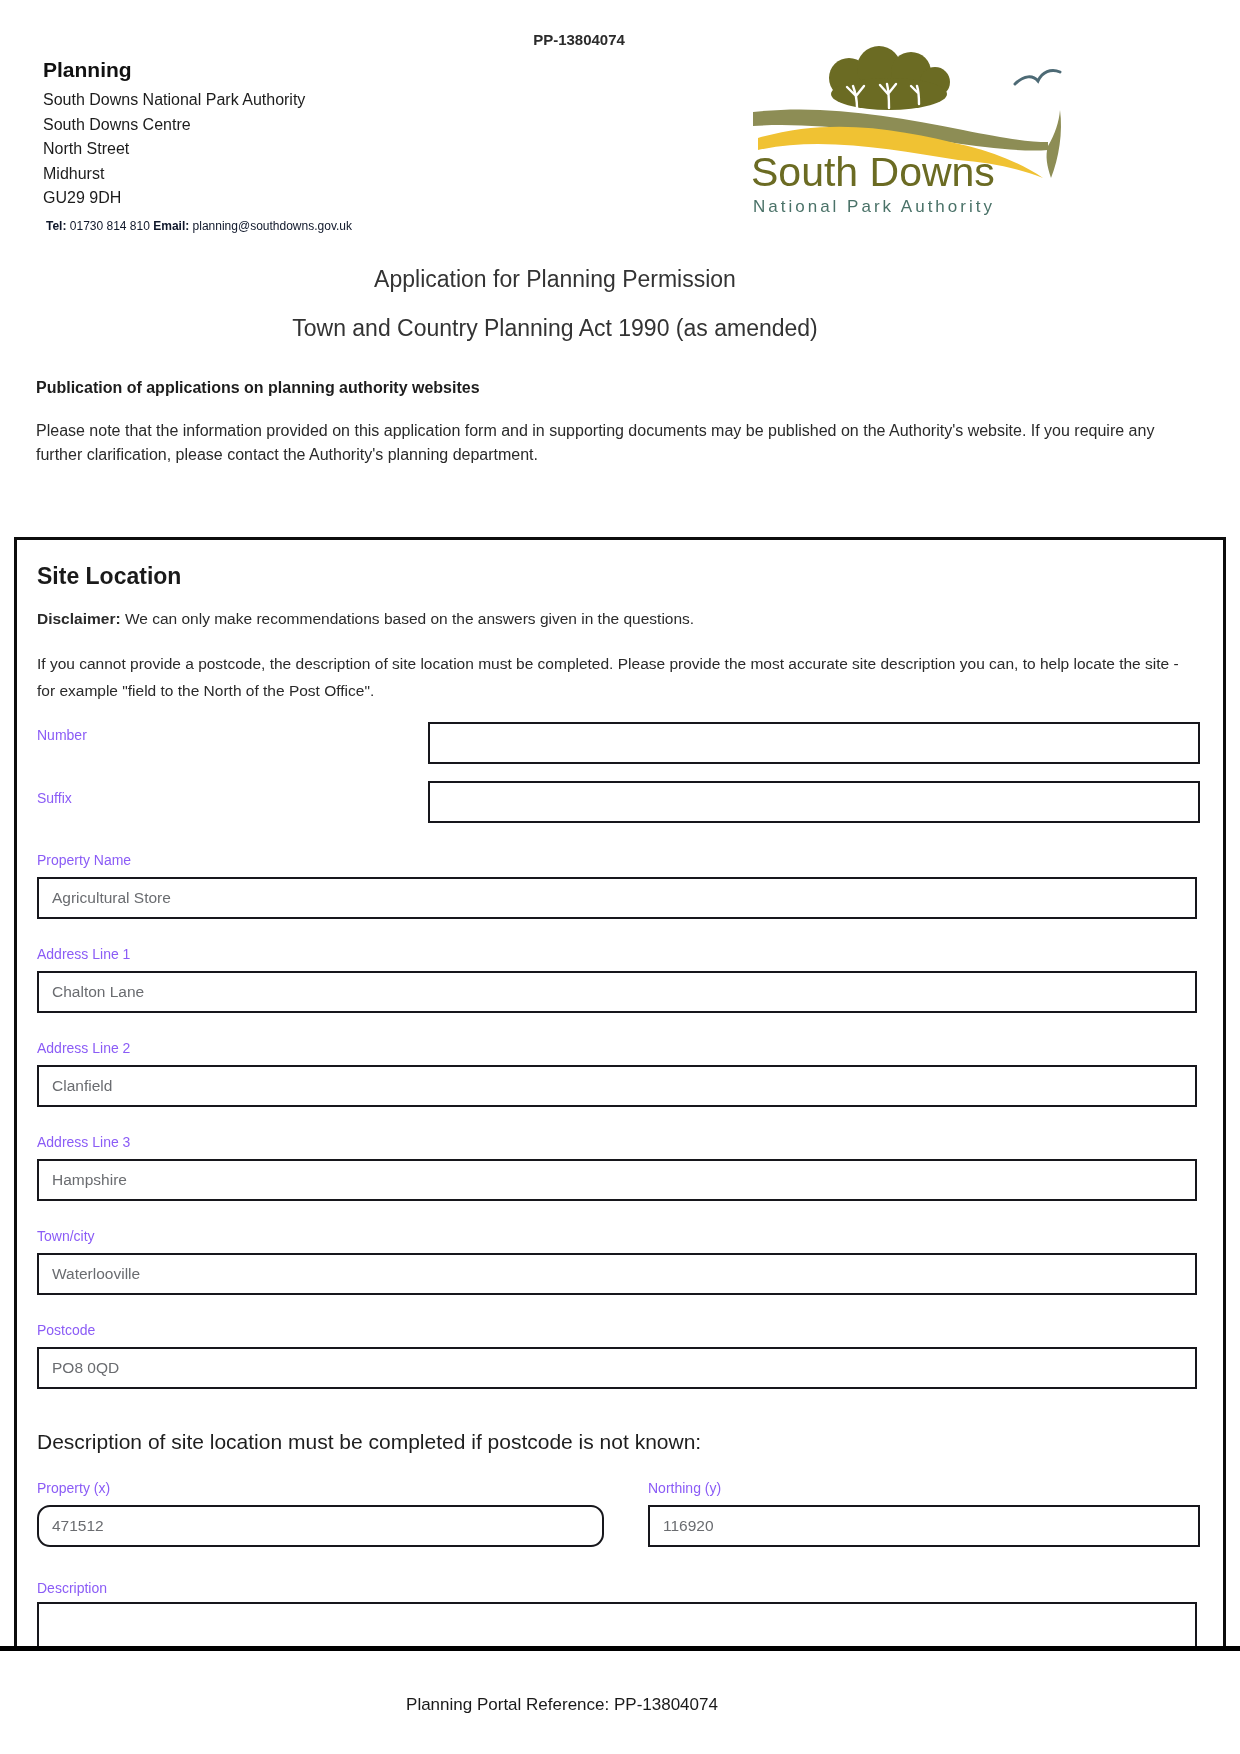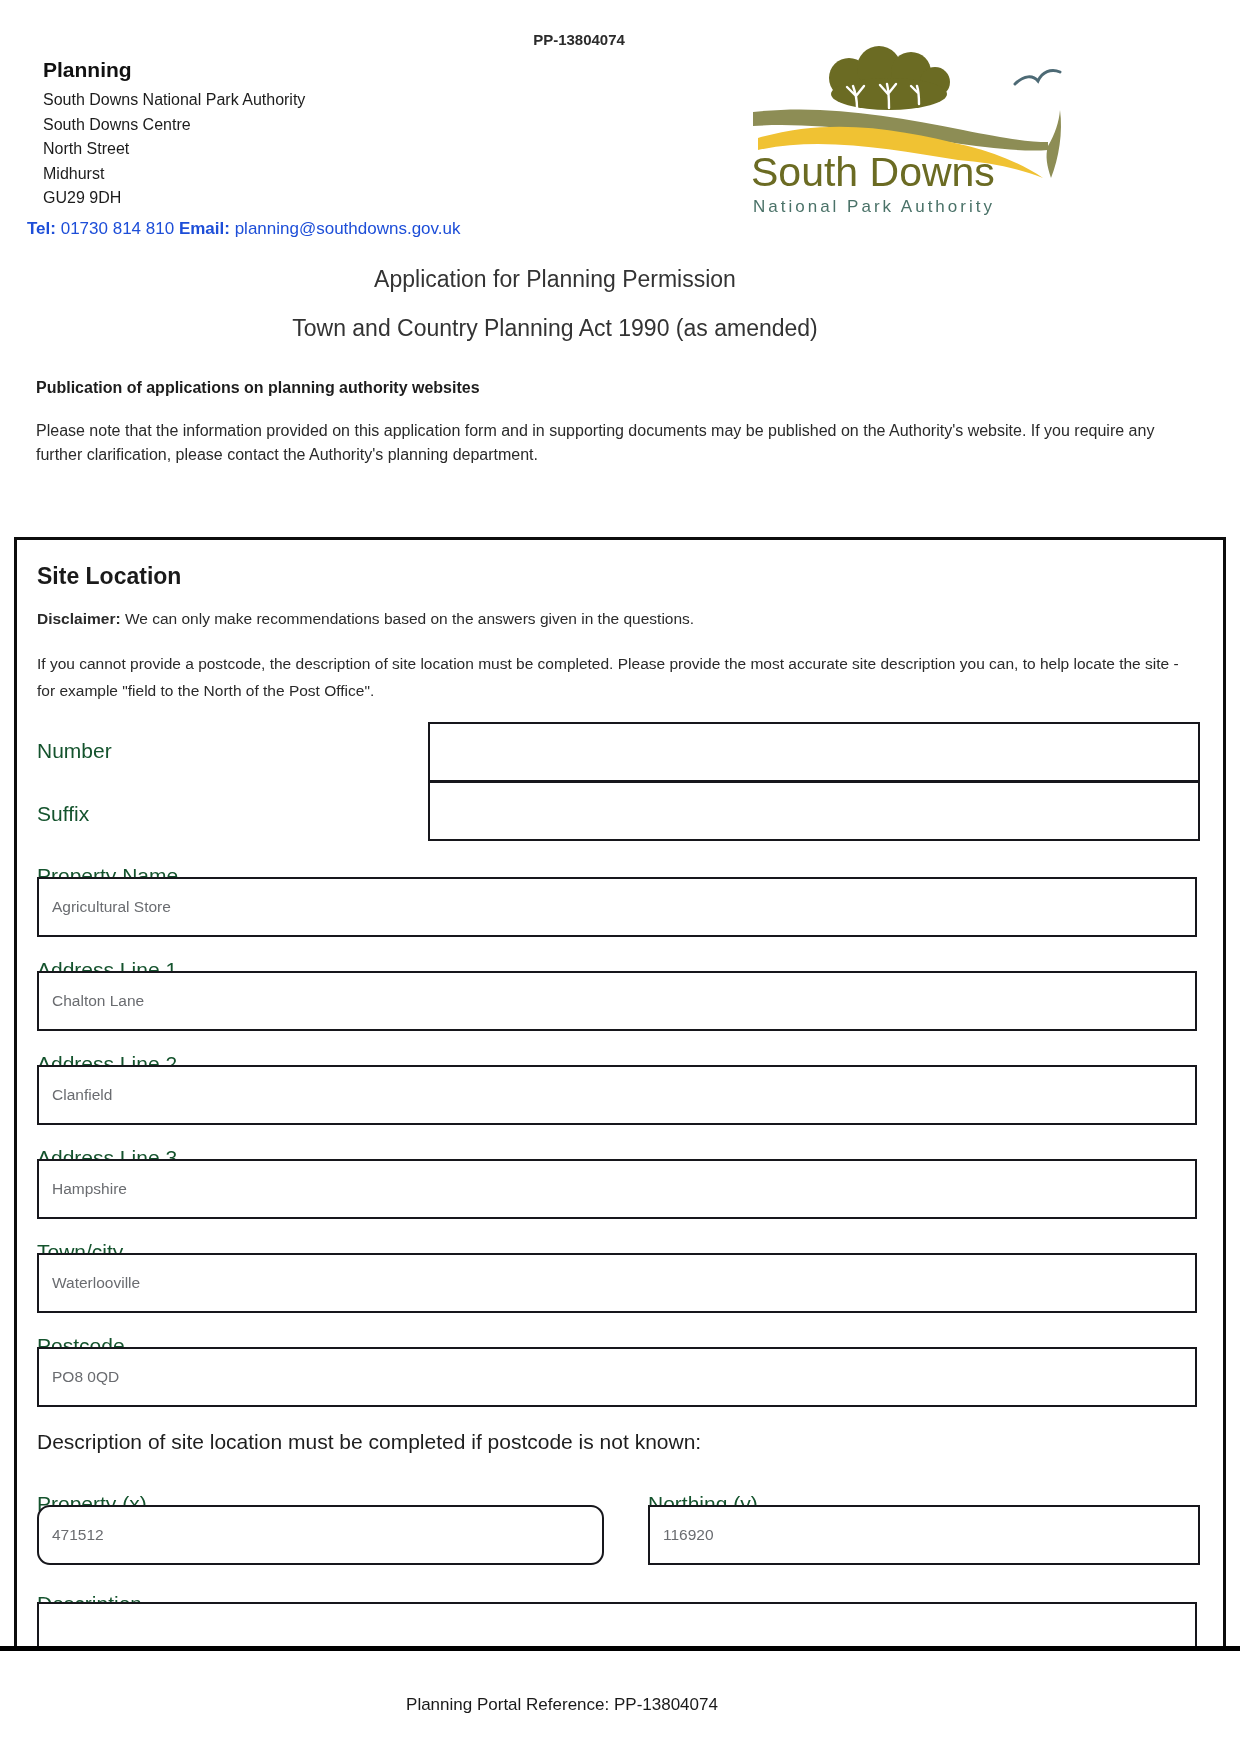--- a/index.html
+++ b/index.html
@@ -3,34 +3,34 @@
 <meta charset="utf-8">
 <style>
   html,body{margin:0;padding:0;background:#ffffff;}
   body{font-family:"Liberation Sans", sans-serif;color:#222;}
   #page{position:relative;width:1240px;height:1754px;background:#fff;overflow:hidden;}
   .abs{position:absolute;}
   .center-zone{left:0;width:1110px;text-align:center;}
   .pp-ref{top:31px;font-size:15px;font-weight:bold;color:#2b2b2b;margin-left:24px;}
   .dept{left:43px;top:58px;font-size:21px;font-weight:bold;color:#111;}
   .addr{left:43px;top:88px;font-size:16px;line-height:24.5px;color:#1c1c1c;}
-  .telline{left:27px;top:219px;font-size:17px;color:#1d4ed8;}
+  .telline{left:46px;top:219px;font-size:12px;color:#0f172a;}
   .telline b{font-weight:bold;}
   .logo{left:733px;top:46px;width:332px;height:176px;}
   .title-main{top:266px;font-size:23px;color:#333;}
   .title-act{top:315px;font-size:23px;color:#333;}
   .pub-h{left:36px;top:379px;font-size:16px;font-weight:bold;color:#1d1d1d;}
   .pub-p{left:36px;top:419px;width:1164px;font-size:16px;line-height:24px;color:#2a2a2a;}
   .sbox{left:14px;top:537px;width:1212px;height:1112px;border:3px solid #0d0d0d;border-bottom:none;box-sizing:border-box;overflow:hidden;background:#fff;}
   .s-title{left:20px;top:23px;font-size:23px;font-weight:bold;color:#1a1a1a;}
   .s-disc{left:20px;top:70px;font-size:15.5px;color:#2a2a2a;}
   .s-disc b{font-weight:bold;}
   .s-intro{left:20px;top:110px;width:1150px;font-size:15.5px;line-height:27px;color:#2a2a2a;}
-  .f-label{font-size:21px;color:#14532d;margin-top:12px;}
-  .fld{box-sizing:border-box;border:2px solid #17171c;background:#fff;font-family:"Liberation Sans", sans-serif;font-size:15.5px;color:#6a6c70;padding:0 0 0 13px;height:60px;outline:none;}
+  .f-label{font-size:14px;color:#8b5cf6;}
+  .fld{box-sizing:border-box;border:2px solid #17171c;background:#fff;font-family:"Liberation Sans", sans-serif;font-size:15.5px;color:#6a6c70;padding:0 0 0 13px;height:42px;outline:none;}
   textarea.fld{resize:none;padding-top:10px;border-bottom:none;}
   .desc-h{left:20px;top:890px;font-size:21px;color:#1e1e1e;}
   .rule{left:0;top:1646px;width:1240px;height:5px;background:#000;}
   .footer-ref{top:1695px;left:0;width:1124px;text-align:center;font-size:17px;color:#1a1a1a;}
 </style>
 </head>
 <body>
 
 <div id="page">
 

